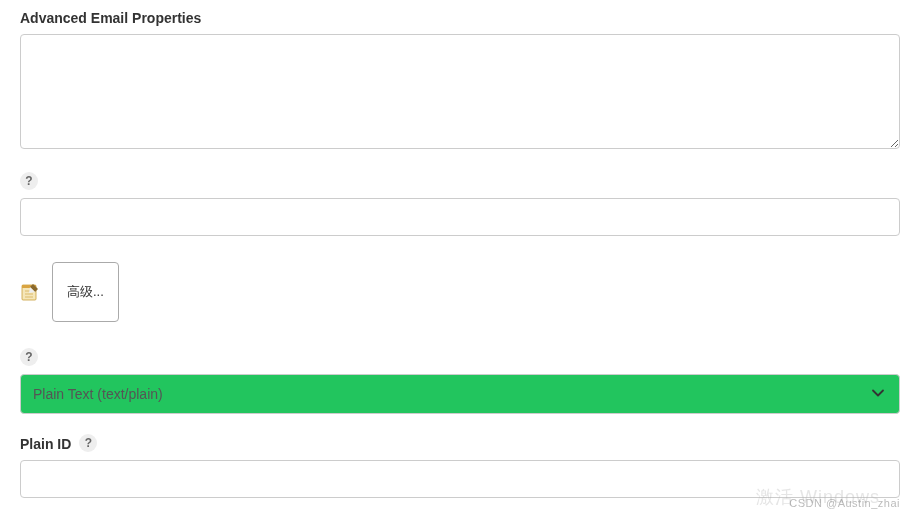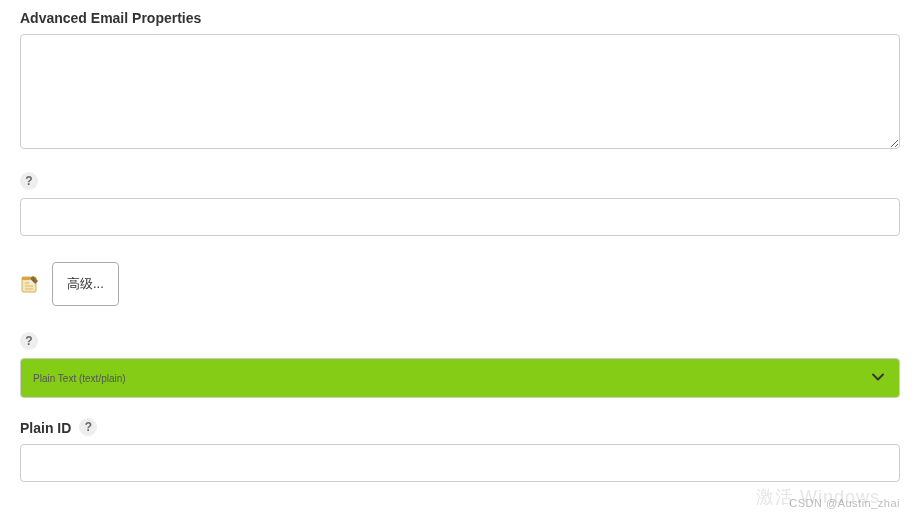--- a/index.html
+++ b/index.html
@@ -69,39 +69,39 @@
       margin-bottom: 26px;
     }
     .notebook-icon {
       width: 20px;
       height: 20px;
     }
     .advanced-btn {
       border: 1px solid #aaa;
       background: #fff;
       border-radius: 4px;
-      padding: 12px 14px;
+      padding: 20px 14px;
       font-size: 13px;
       color: #333;
       cursor: pointer;
       font-family: inherit;
     }
     .select-wrapper {
       position: relative;
       width: 100%;
     }
     .form-select {
       width: 100%;
       height: 40px;
       border: 1px solid #ccc;
       border-radius: 4px;
       padding: 8px 40px 8px 12px;
       font-family: inherit;
-      font-size: 10px;
-      background: #84cc16;
+      font-size: 14px;
+      background: #22c55e;
       appearance: none;
       -webkit-appearance: none;
       outline: none;
       cursor: pointer;
       color: #555;
     }
     .select-chevron {
       position: absolute;
       right: 14px;
       top: 50%;

